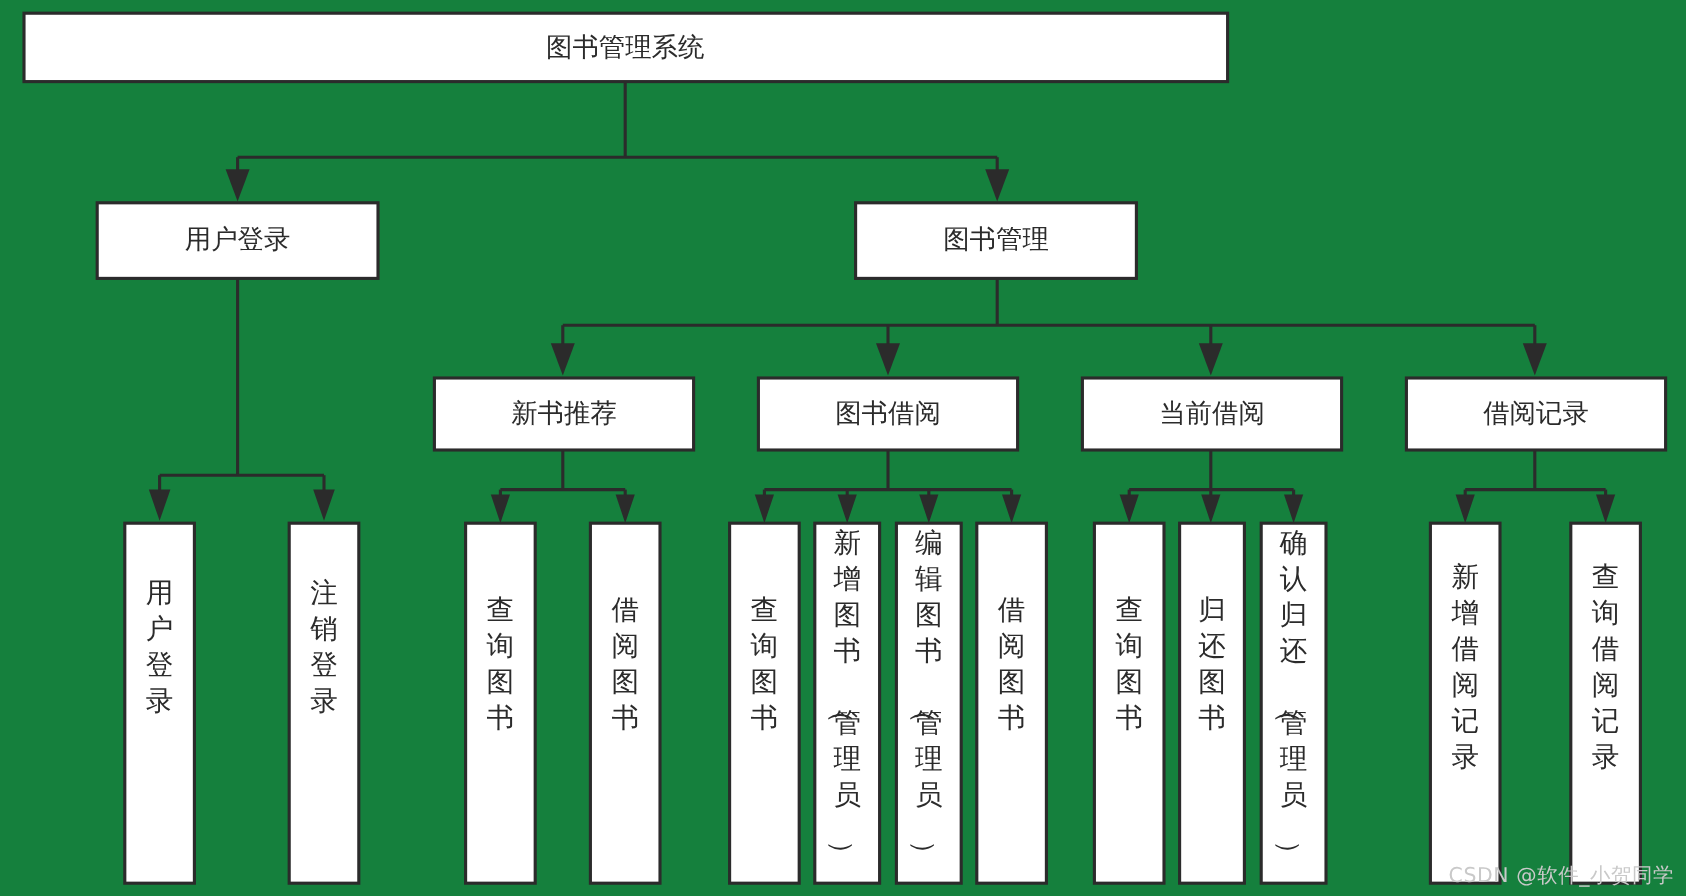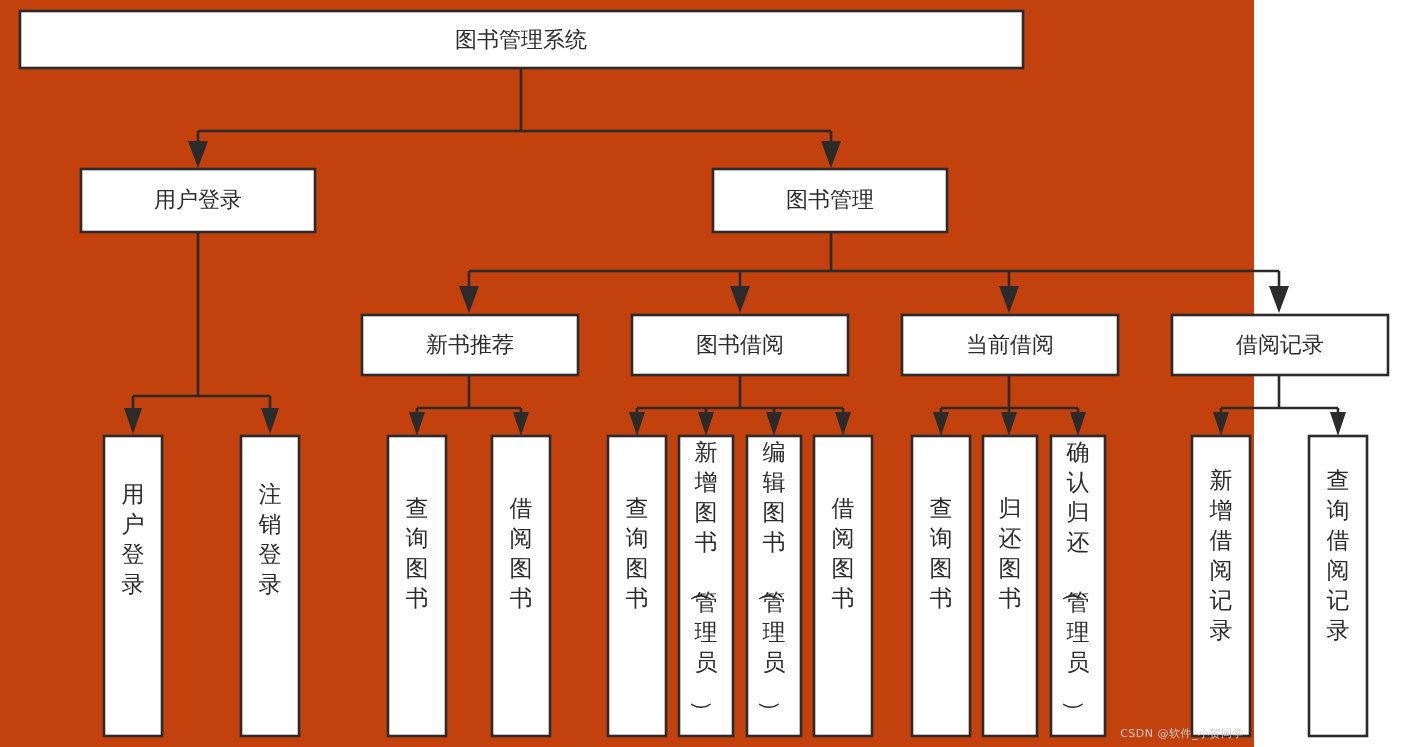--- a/index.html
+++ b/index.html
@@ -9,23 +9,23 @@
     background: #ffffff;
   }
   body {
     width: 1405px;
     height: 747px;
     font-family: "DejaVu Sans", "Liberation Sans", sans-serif;
     overflow: hidden;
   }
   #diagram-root {
     position: relative;
-    width: 1254px;
+    width: 1405px;
     height: 747px;
-    background: #c2410c;
+    background: #15803d;
   }
   svg.diagram-canvas {
     position: absolute;
     top: 0;
     left: 0;
     width: 1405px;
     height: 747px;
   }
   .node-box {
     fill: #ffffff;
@@ -54,21 +54,21 @@
     font-family: "DejaVu Sans", "Liberation Sans", sans-serif;
     font-size: 23px;
     fill: #2b2b2b;
     text-anchor: middle;
   }
   .watermark-text {
     position: absolute;
     right: 10px;
     bottom: 6px;
     font-family: "DejaVu Sans", "Liberation Sans", sans-serif;
-    font-size: 11px;
+    font-size: 17px;
     color: #c9c9c9;
     letter-spacing: 0.5px;
     white-space: nowrap;
     user-select: none;
   }
 </style>
 </head>
 <body>
 
 <div id="diagram-root">

